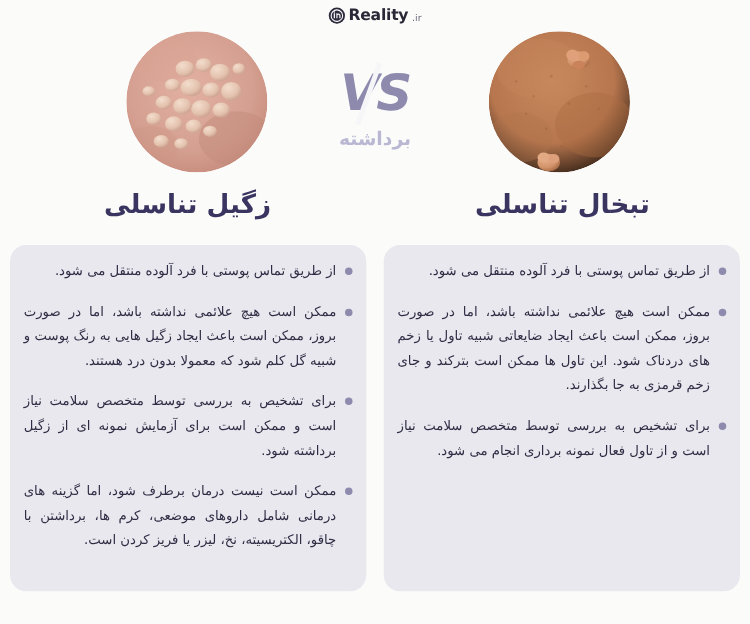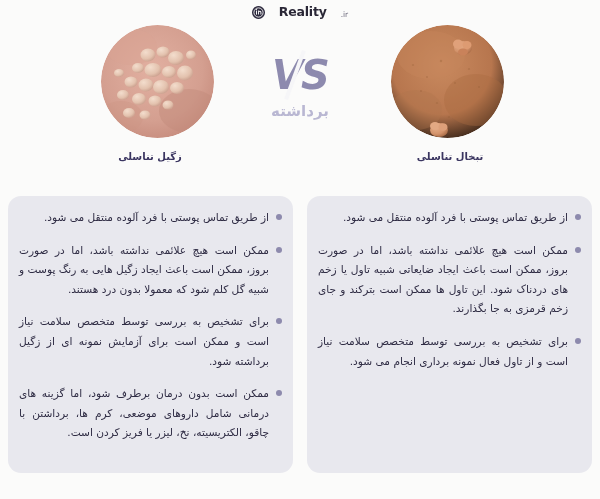--- a/index.html
+++ b/index.html
@@ -18,21 +18,21 @@
 
   
   .brand {
     position: absolute;
     top: 6px;
     left: 0;
     right: 0;
     display: flex;
     justify-content: center;
     align-items: center;
-    gap: 14px;
+    gap: 3px;
     direction: ltr;
   }
   .brand-mark {
     width: 13px;
     height: 13px;
     border-radius: 50%;
     background: #2f2c3f;
     display: flex;
     align-items: center;
     justify-content: center;
@@ -125,21 +125,21 @@
   .headings {
     position: absolute;
     top: 150px;
     left: 0;
     right: 0;
     display: flex;
   }
   .heading {
     flex: 1 1 0;
     text-align: center;
-    font-size: 10px;
+    font-size: 21px;
     font-weight: bold;
     color: #3a3560;
     line-height: 1.3;
   }
 
   
   .cards {
     position: absolute;
     top: 196px;
     left: 8px;
@@ -340,18 +340,18 @@
       <li class="bullet-item">
         <span class="bullet-dot"></span>
         <span class="bullet-text">ممکن است هیچ علائمی نداشته باشد، اما در صورت بروز، ممکن است باعث ایجاد زگیل هایی به رنگ پوست و شبیه گل کلم شود که معمولا بدون درد هستند.</span>
       </li>
       <li class="bullet-item">
         <span class="bullet-dot"></span>
         <span class="bullet-text">برای تشخیص به بررسی توسط متخصص سلامت نیاز است و ممکن است برای آزمایش نمونه ای از زگیل برداشته شود.</span>
       </li>
       <li class="bullet-item">
         <span class="bullet-dot"></span>
-        <span class="bullet-text">ممکن است بدون درمان برطرف شود، اما گزینه های درمانی شامل داروهای موضعی، کرم ها، برداشتن با چاقو، الکتریسیته، نخ، لیزر یا فریز کردن است.</span>
+        <span class="bullet-text">ممکن است نیست درمان برطرف شود، اما گزینه های درمانی شامل داروهای موضعی، کرم ها، برداشتن با چاقو، الکتریسیته، نخ، لیزر یا فریز کردن است.</span>
       </li>
     </ul>
   </section>
 
 </div>
 
 </body></html>

